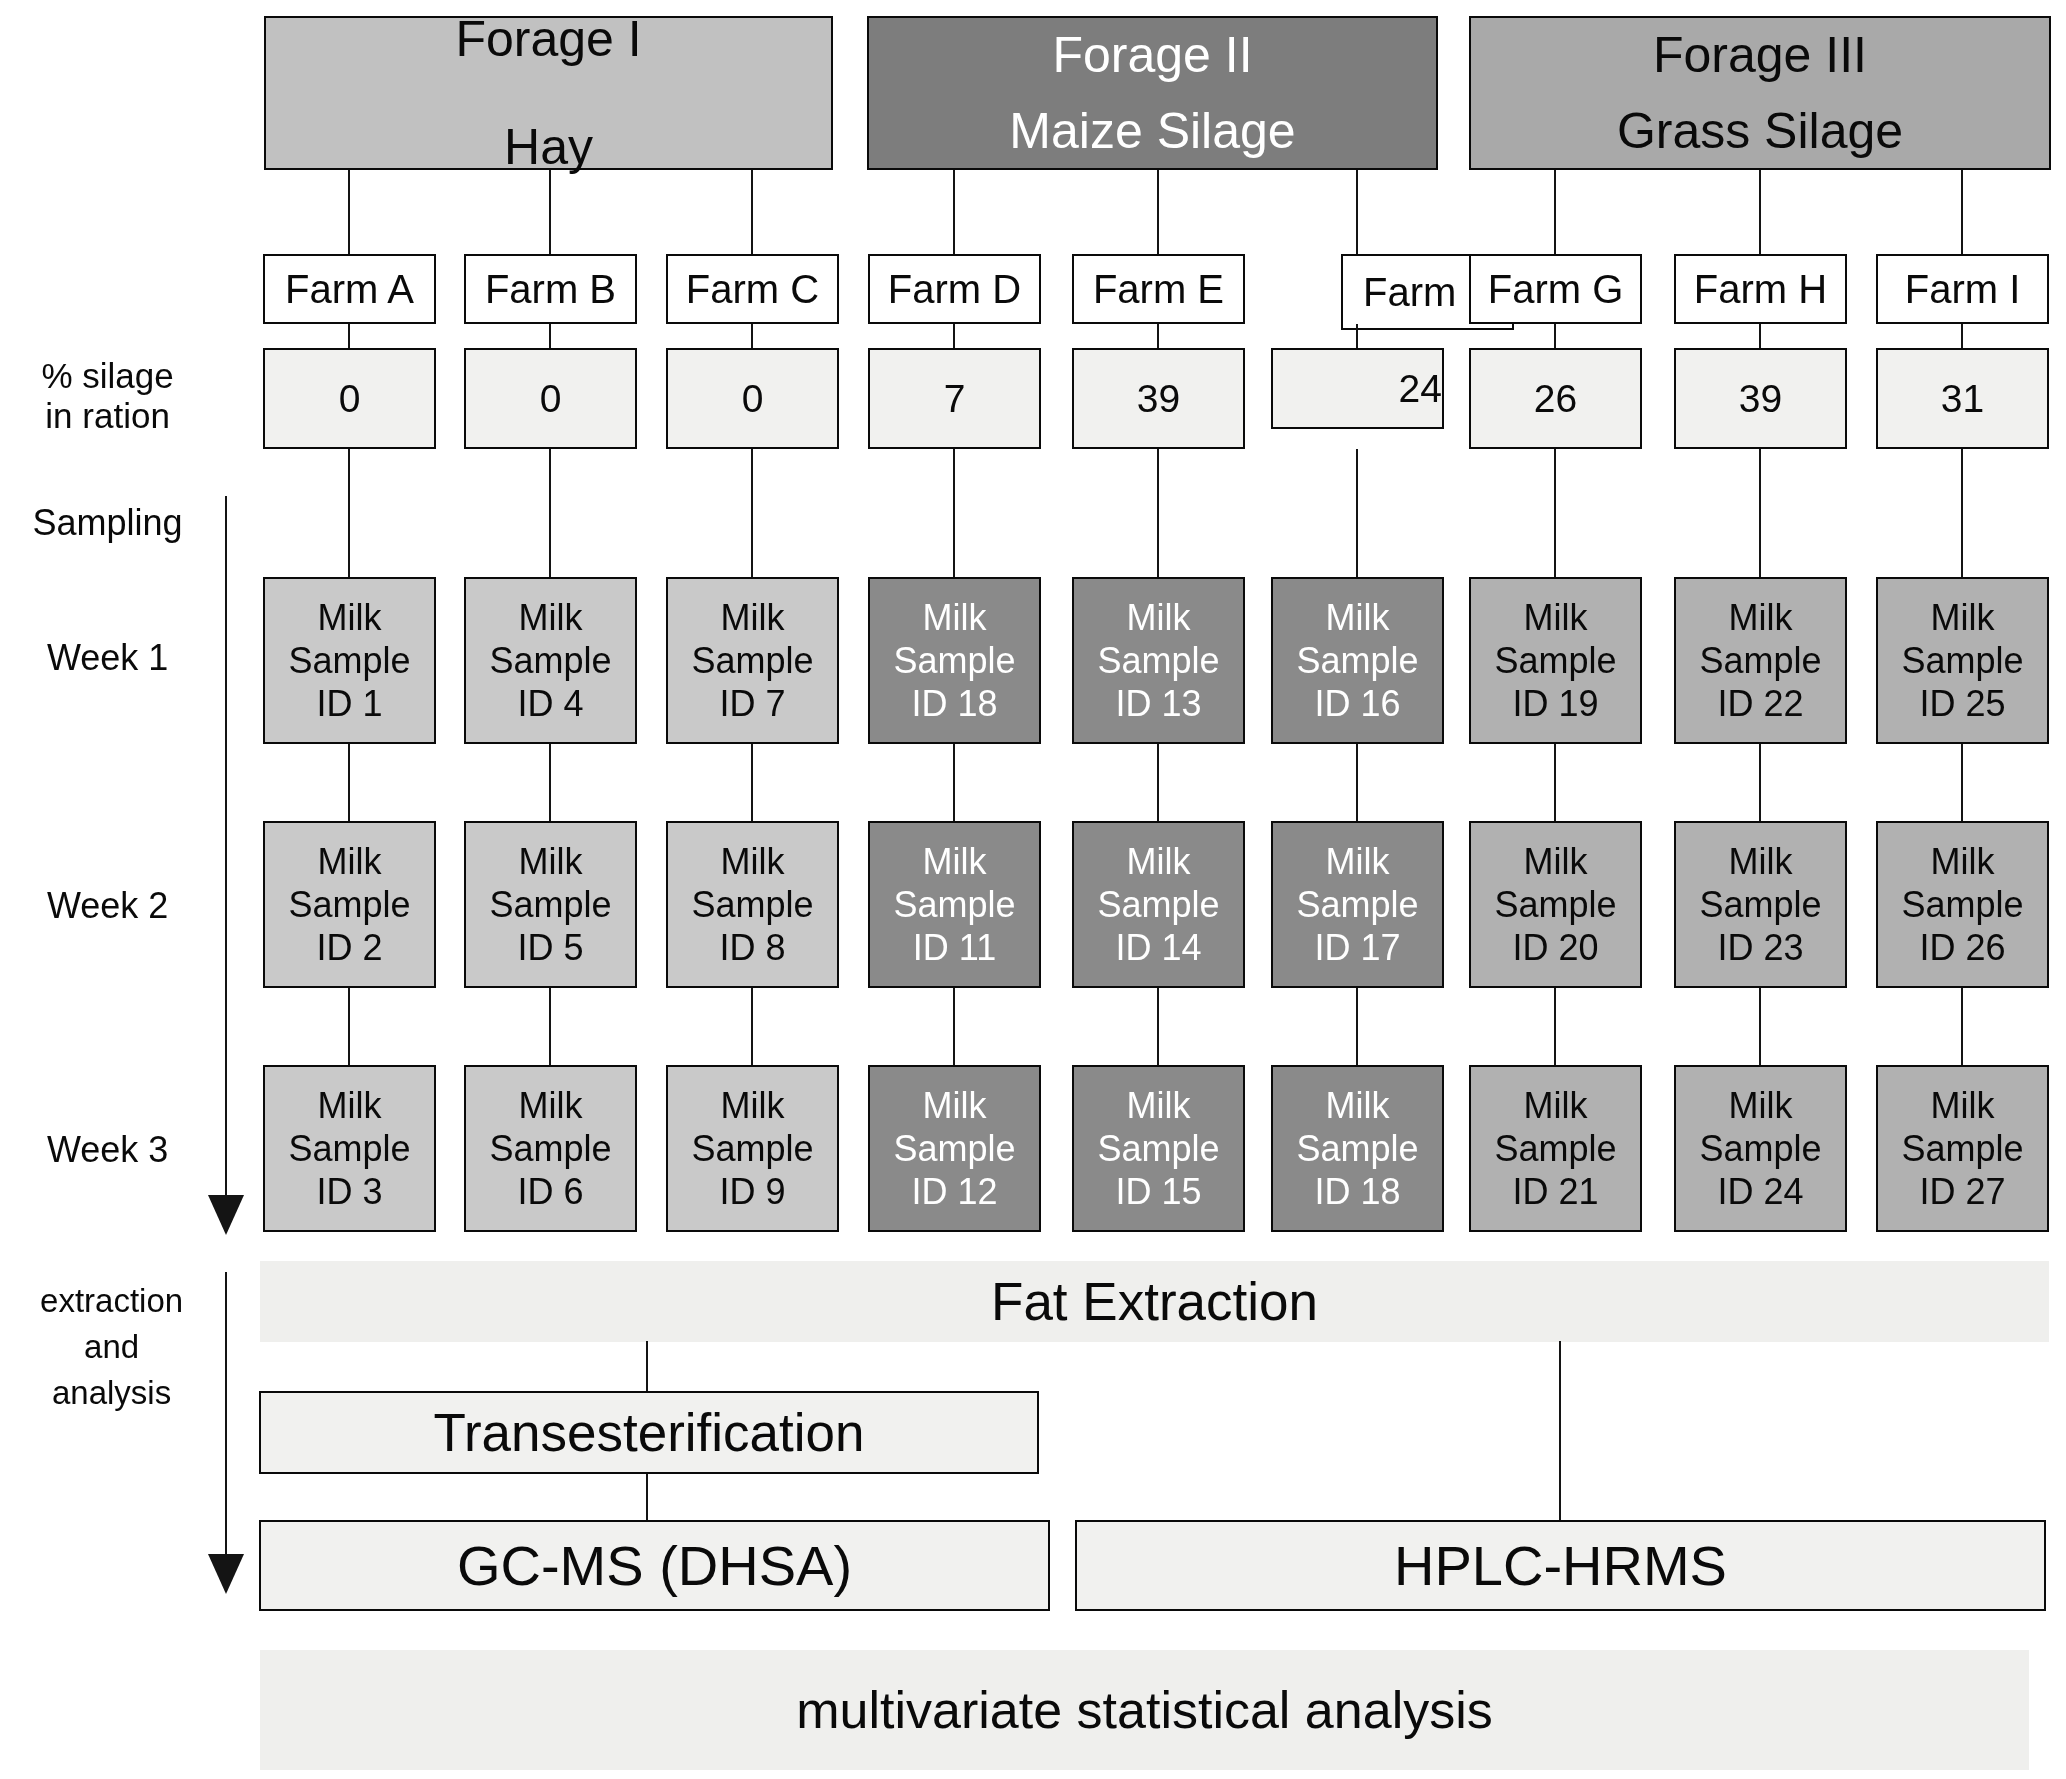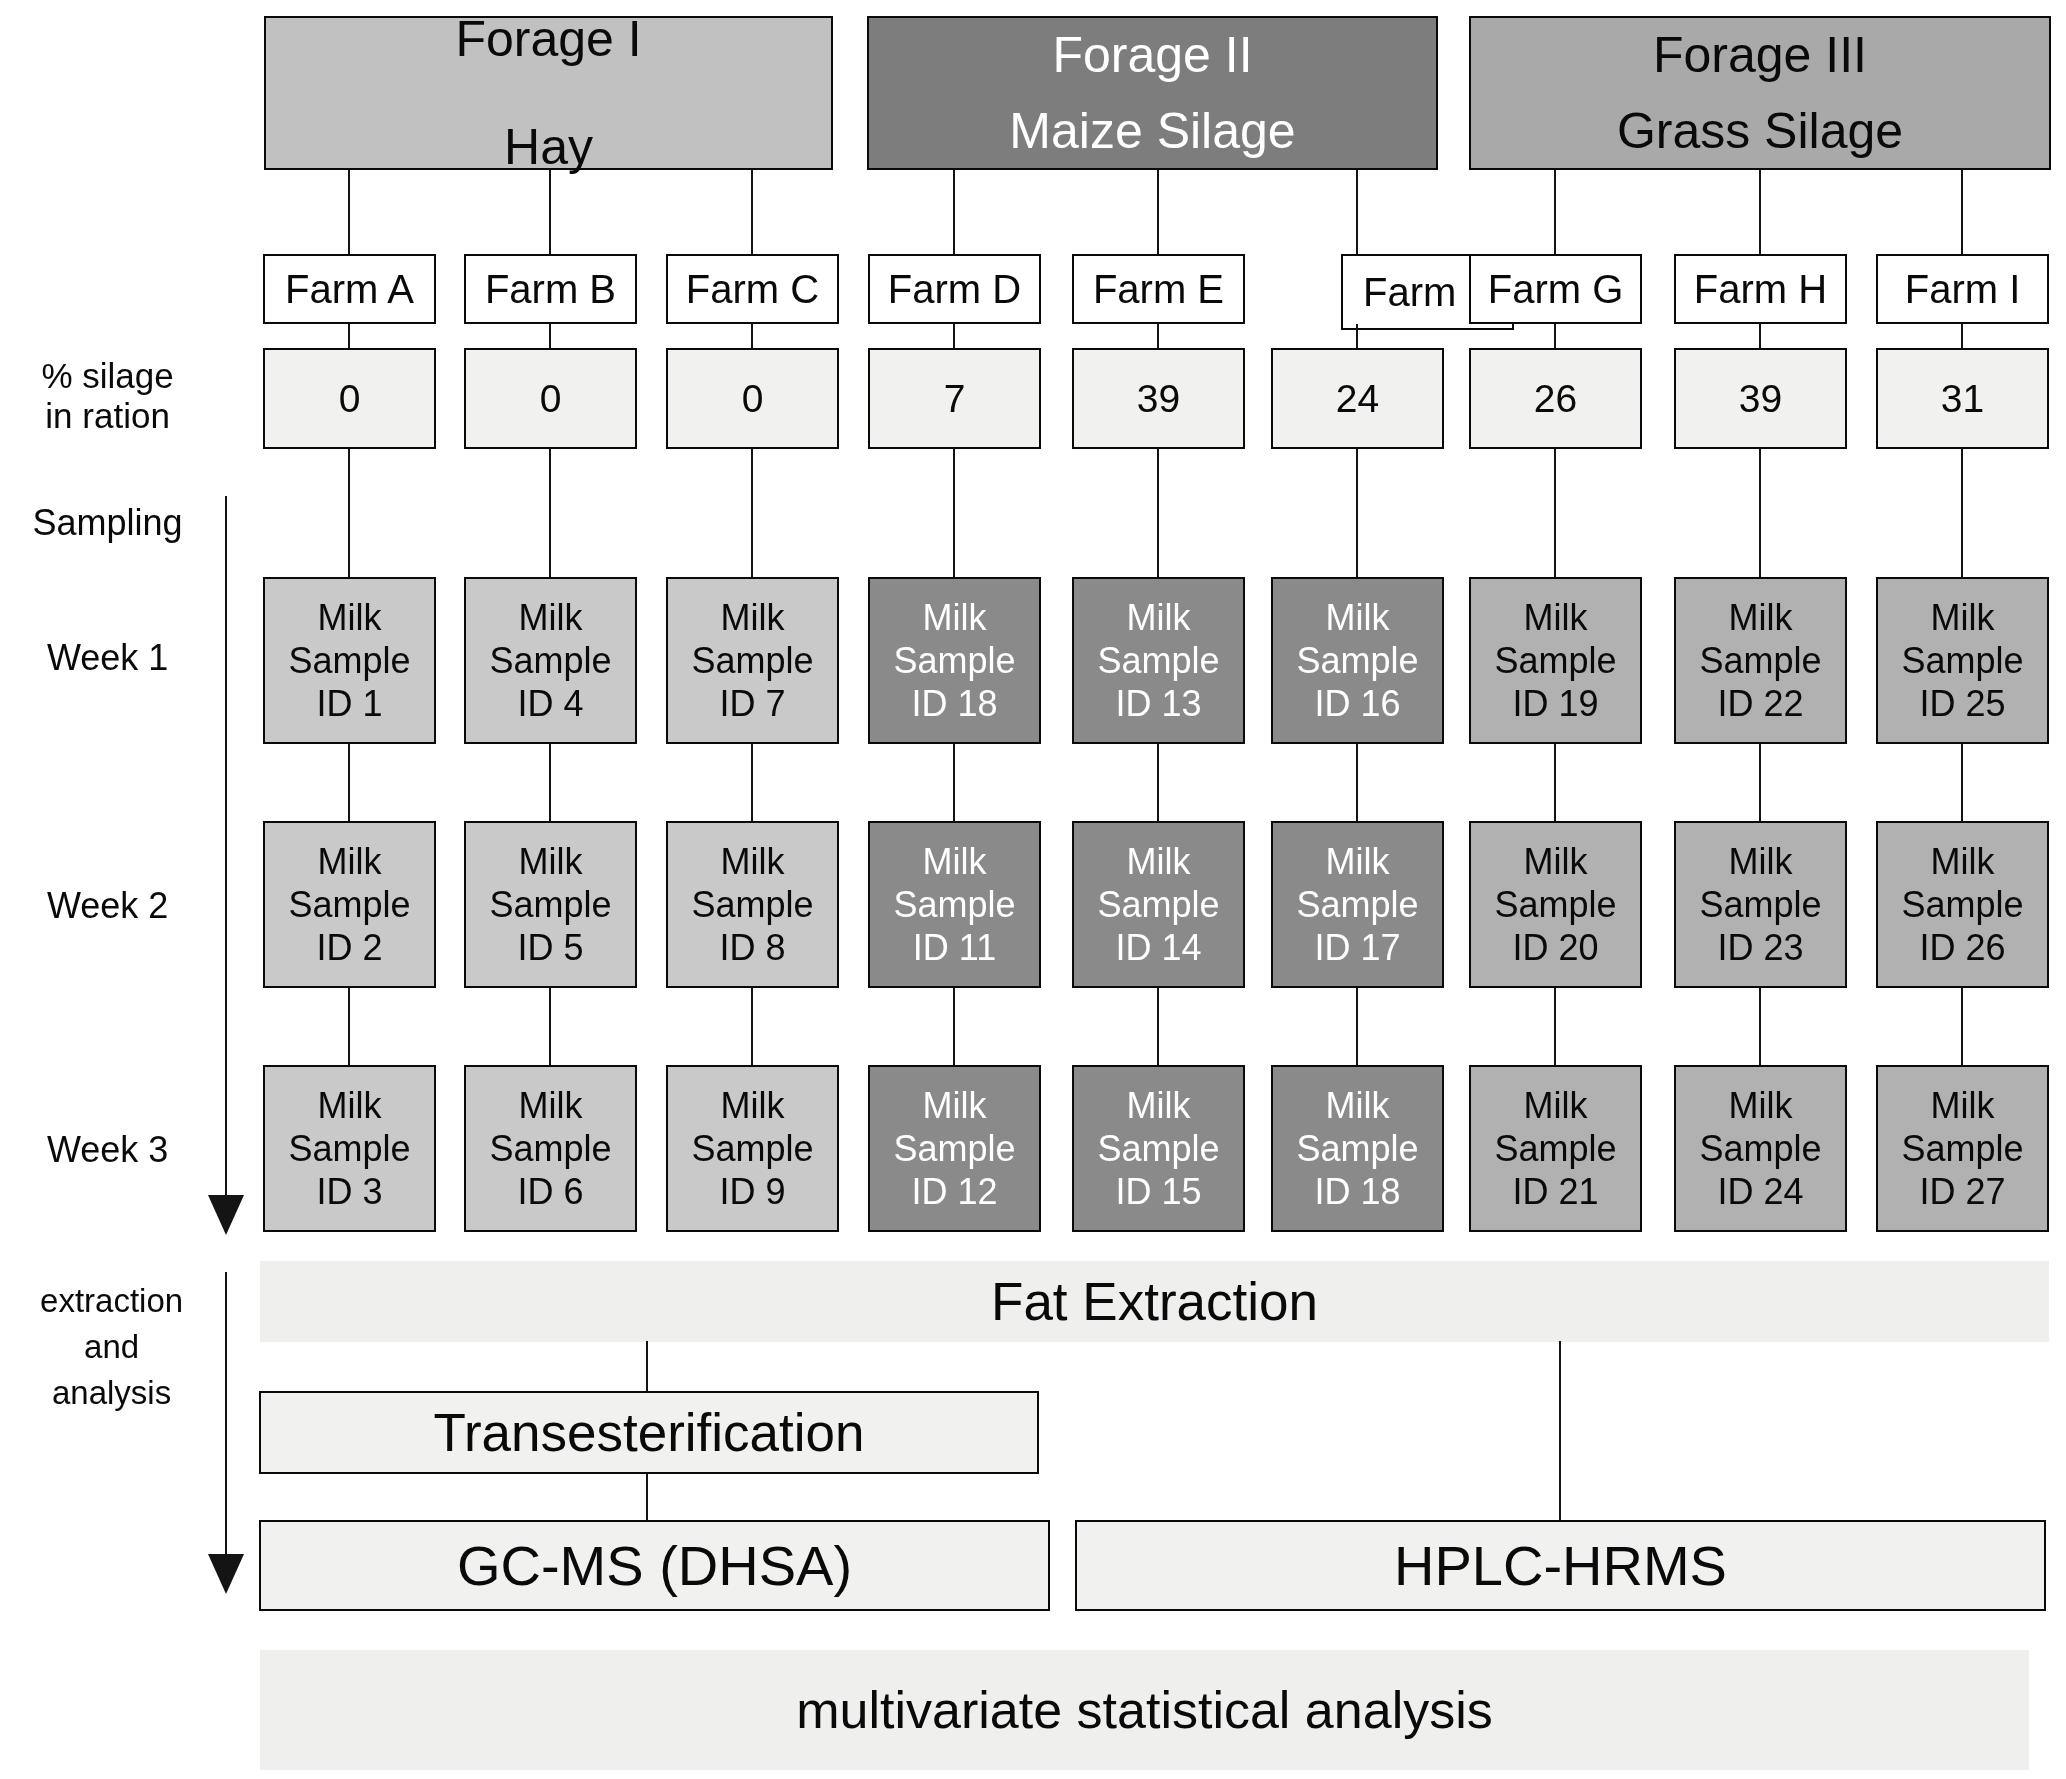--- a/index.html
+++ b/index.html
@@ -107,21 +107,21 @@
     </div>
   <div class="box valbg val" style="left:666px;top:348px;width:173px;height:101px;">
       <span>0</span>
     </div>
   <div class="box valbg val" style="left:868px;top:348px;width:173px;height:101px;">
       <span>7</span>
     </div>
   <div class="box valbg val" style="left:1072px;top:348px;width:173px;height:101px;">
       <span>39</span>
     </div>
-  <div class="box valbg val" style="left:1271px;top:348px;width:173px;height:101px;">
+  <div class="box valbg val" style="left:1271px;top:348px;width:173px;height:81px;justify-content:flex-end;">
       <span>24</span>
     </div>
   <div class="box valbg val" style="left:1469px;top:348px;width:173px;height:101px;">
       <span>26</span>
     </div>
   <div class="box valbg val" style="left:1674px;top:348px;width:173px;height:101px;">
       <span>39</span>
     </div>
   <div class="box valbg val" style="left:1876px;top:348px;width:173px;height:101px;">
       <span>31</span>

